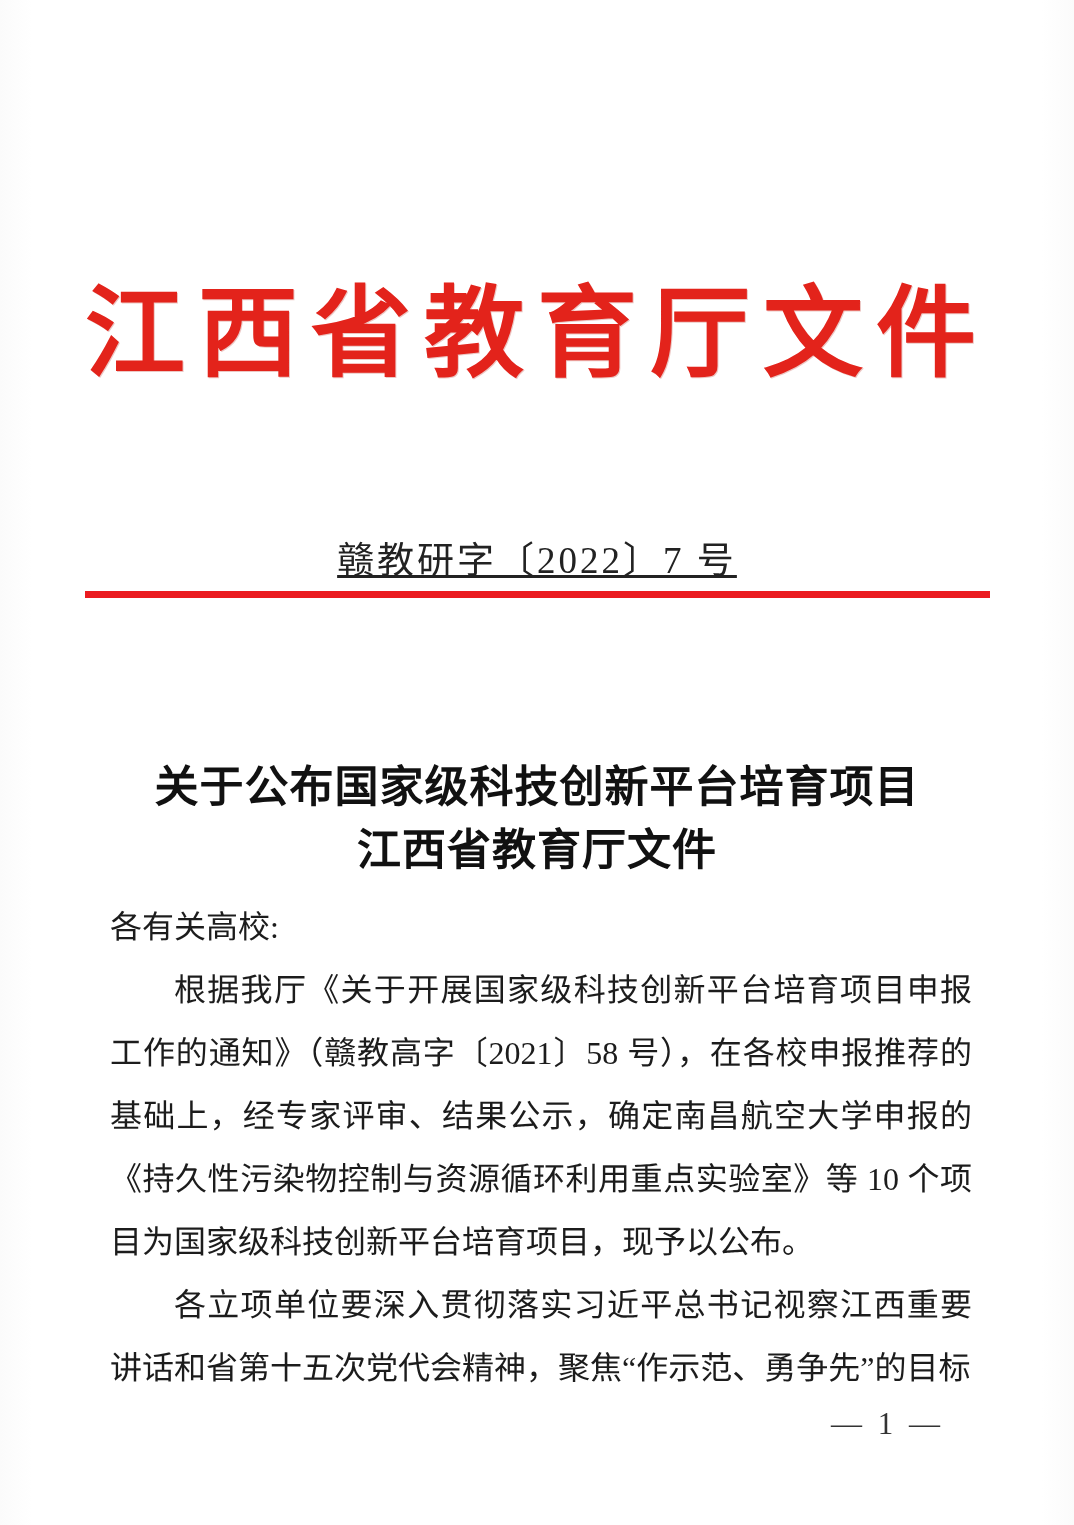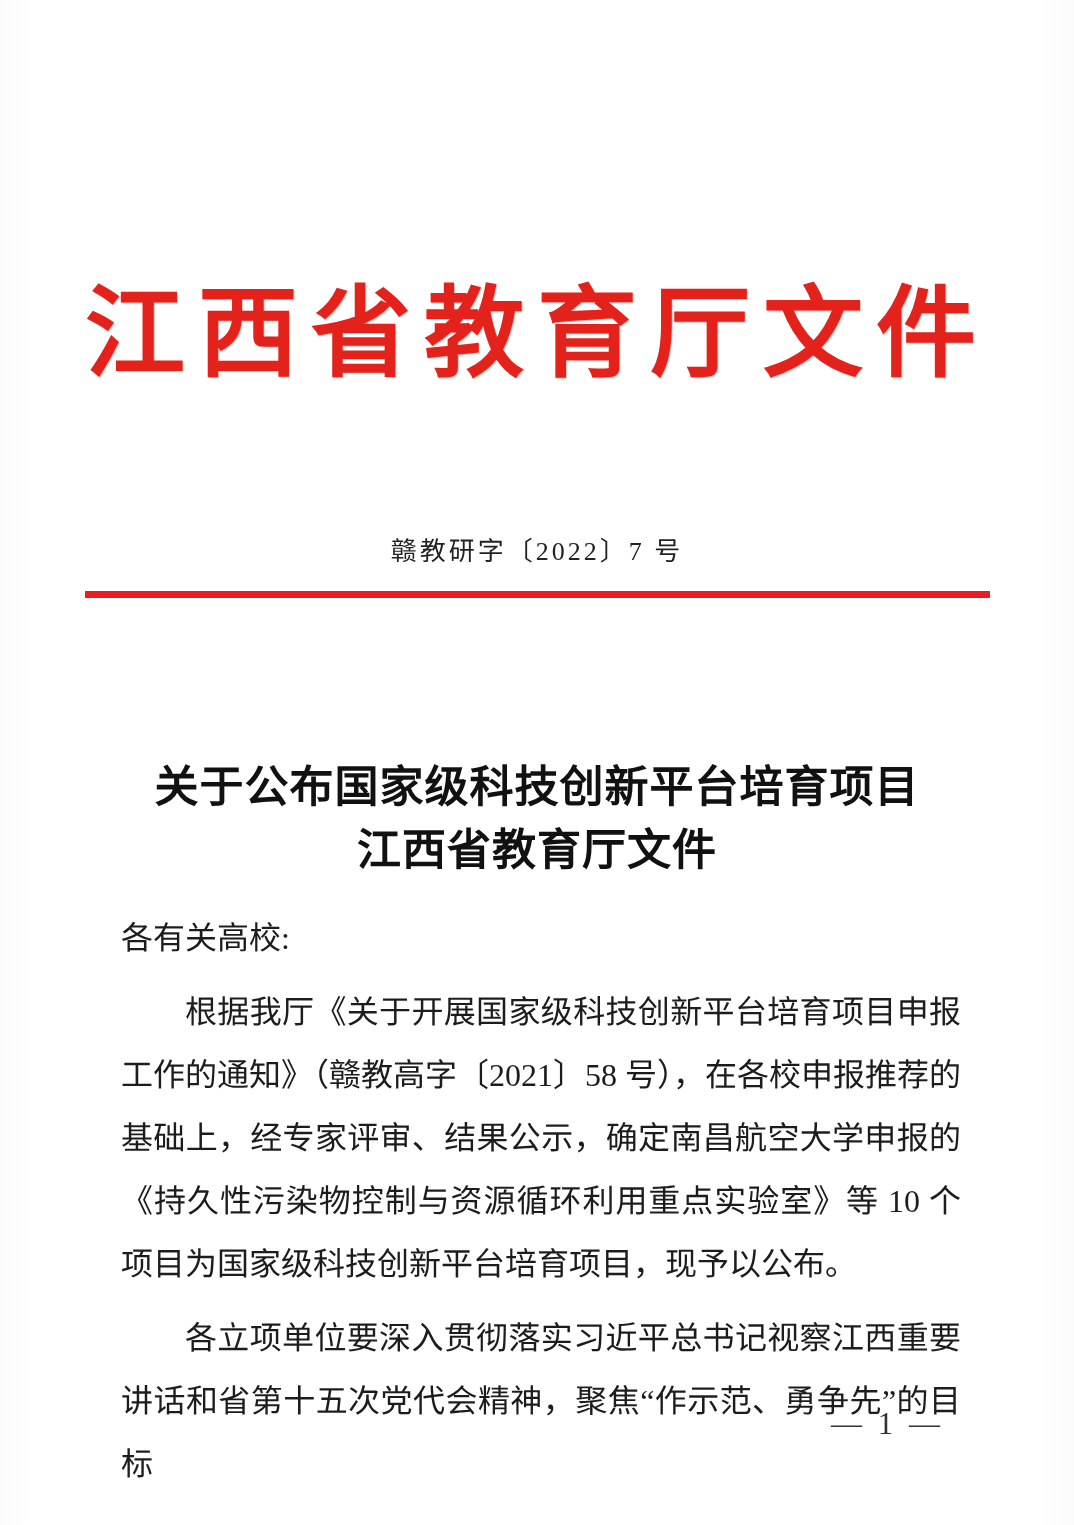--- a/index.html
+++ b/index.html
@@ -31,23 +31,24 @@
     white-space: nowrap;
     text-shadow: 1px 1px 0 rgba(180, 30, 20, 0.25);
   }
   
   .doc-number {
     position: absolute;
     top: 530px;
     left: 0;
     width: 100%;
     text-align: center;
-    font-size: 26px;
+    font-size: 37px;
     letter-spacing: 3px;
     color: #222222;
+    text-decoration: underline;
   }
   
   .red-rule {
     position: absolute;
     top: 591px;
     left: 85px;
     width: 905px;
     height: 7px;
     background: #eb1b20;
   }
@@ -70,21 +71,21 @@
     position: absolute;
     top: 896px;
     left: 110px;
     width: 862px;
     font-size: 32px;
     line-height: 63px;
     text-align: justify;
     color: #1c1c1c;
   }
   .body-text p {
-    margin: 11px;
+    margin: 0;
     padding: 0;
   }
   .body-text p.indent {
     text-indent: 2em;
   }
   
   .page-number {
     position: absolute;
     top: 1406px;
     right: 130px;

